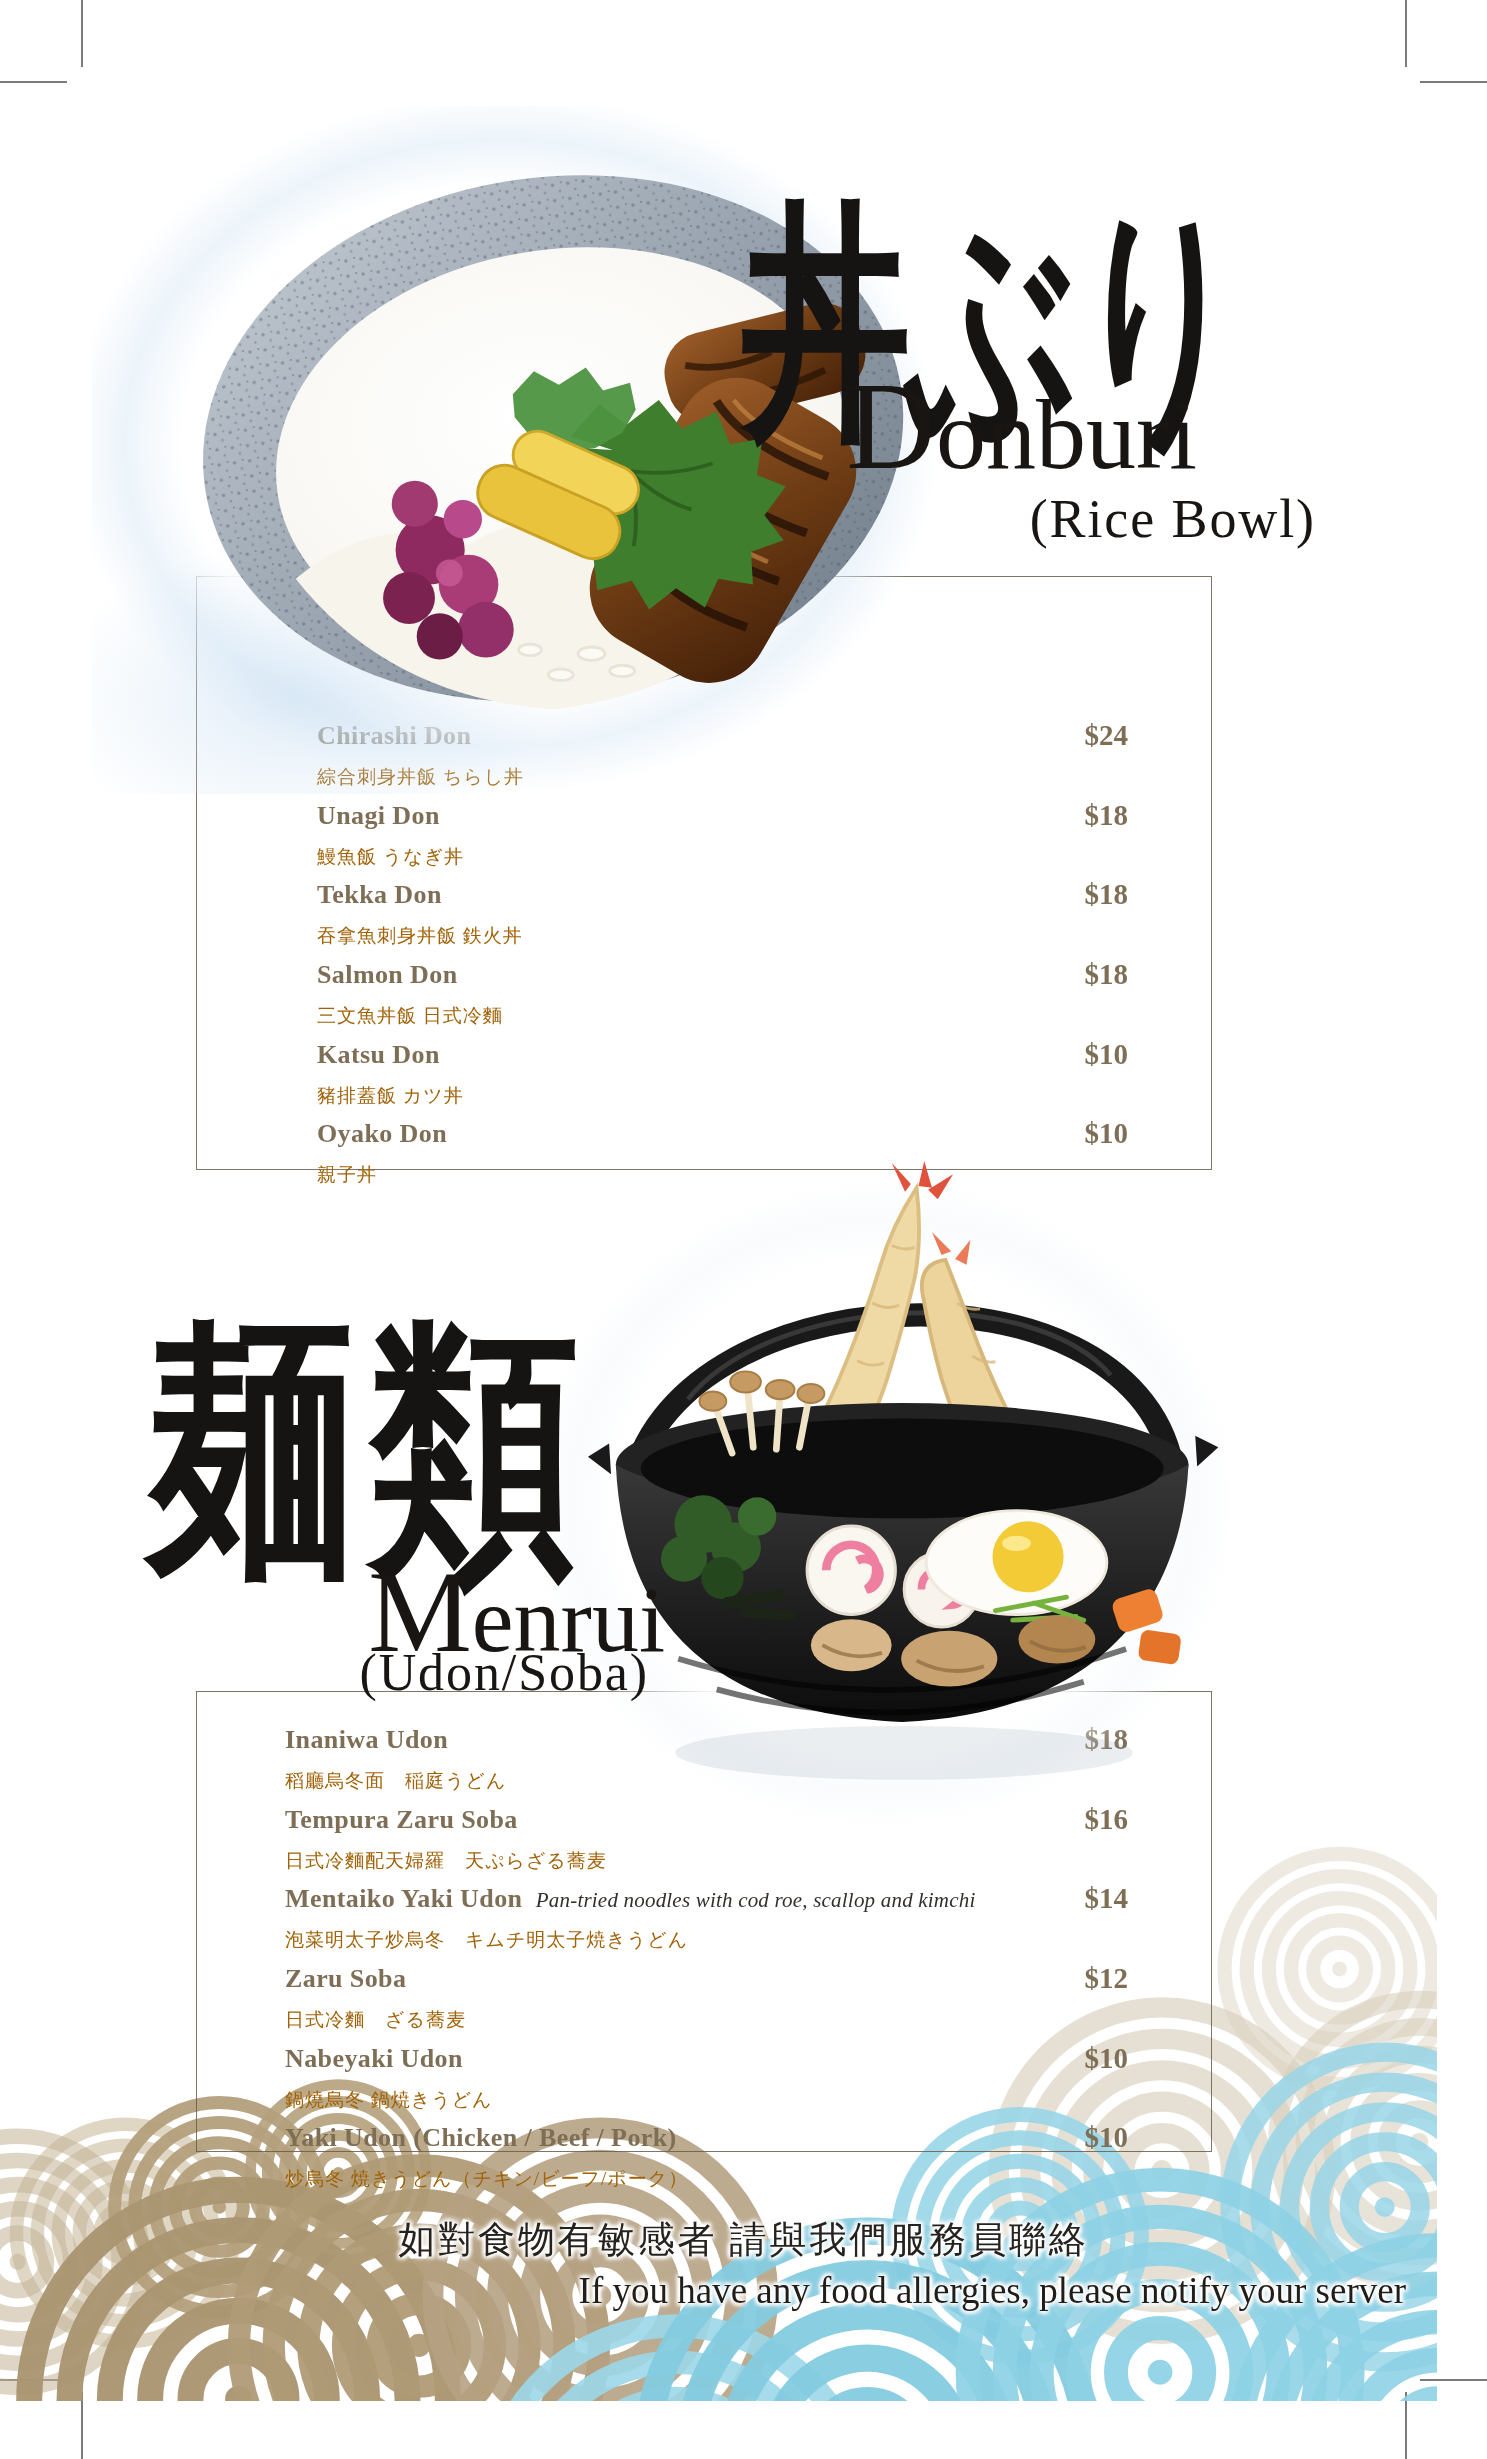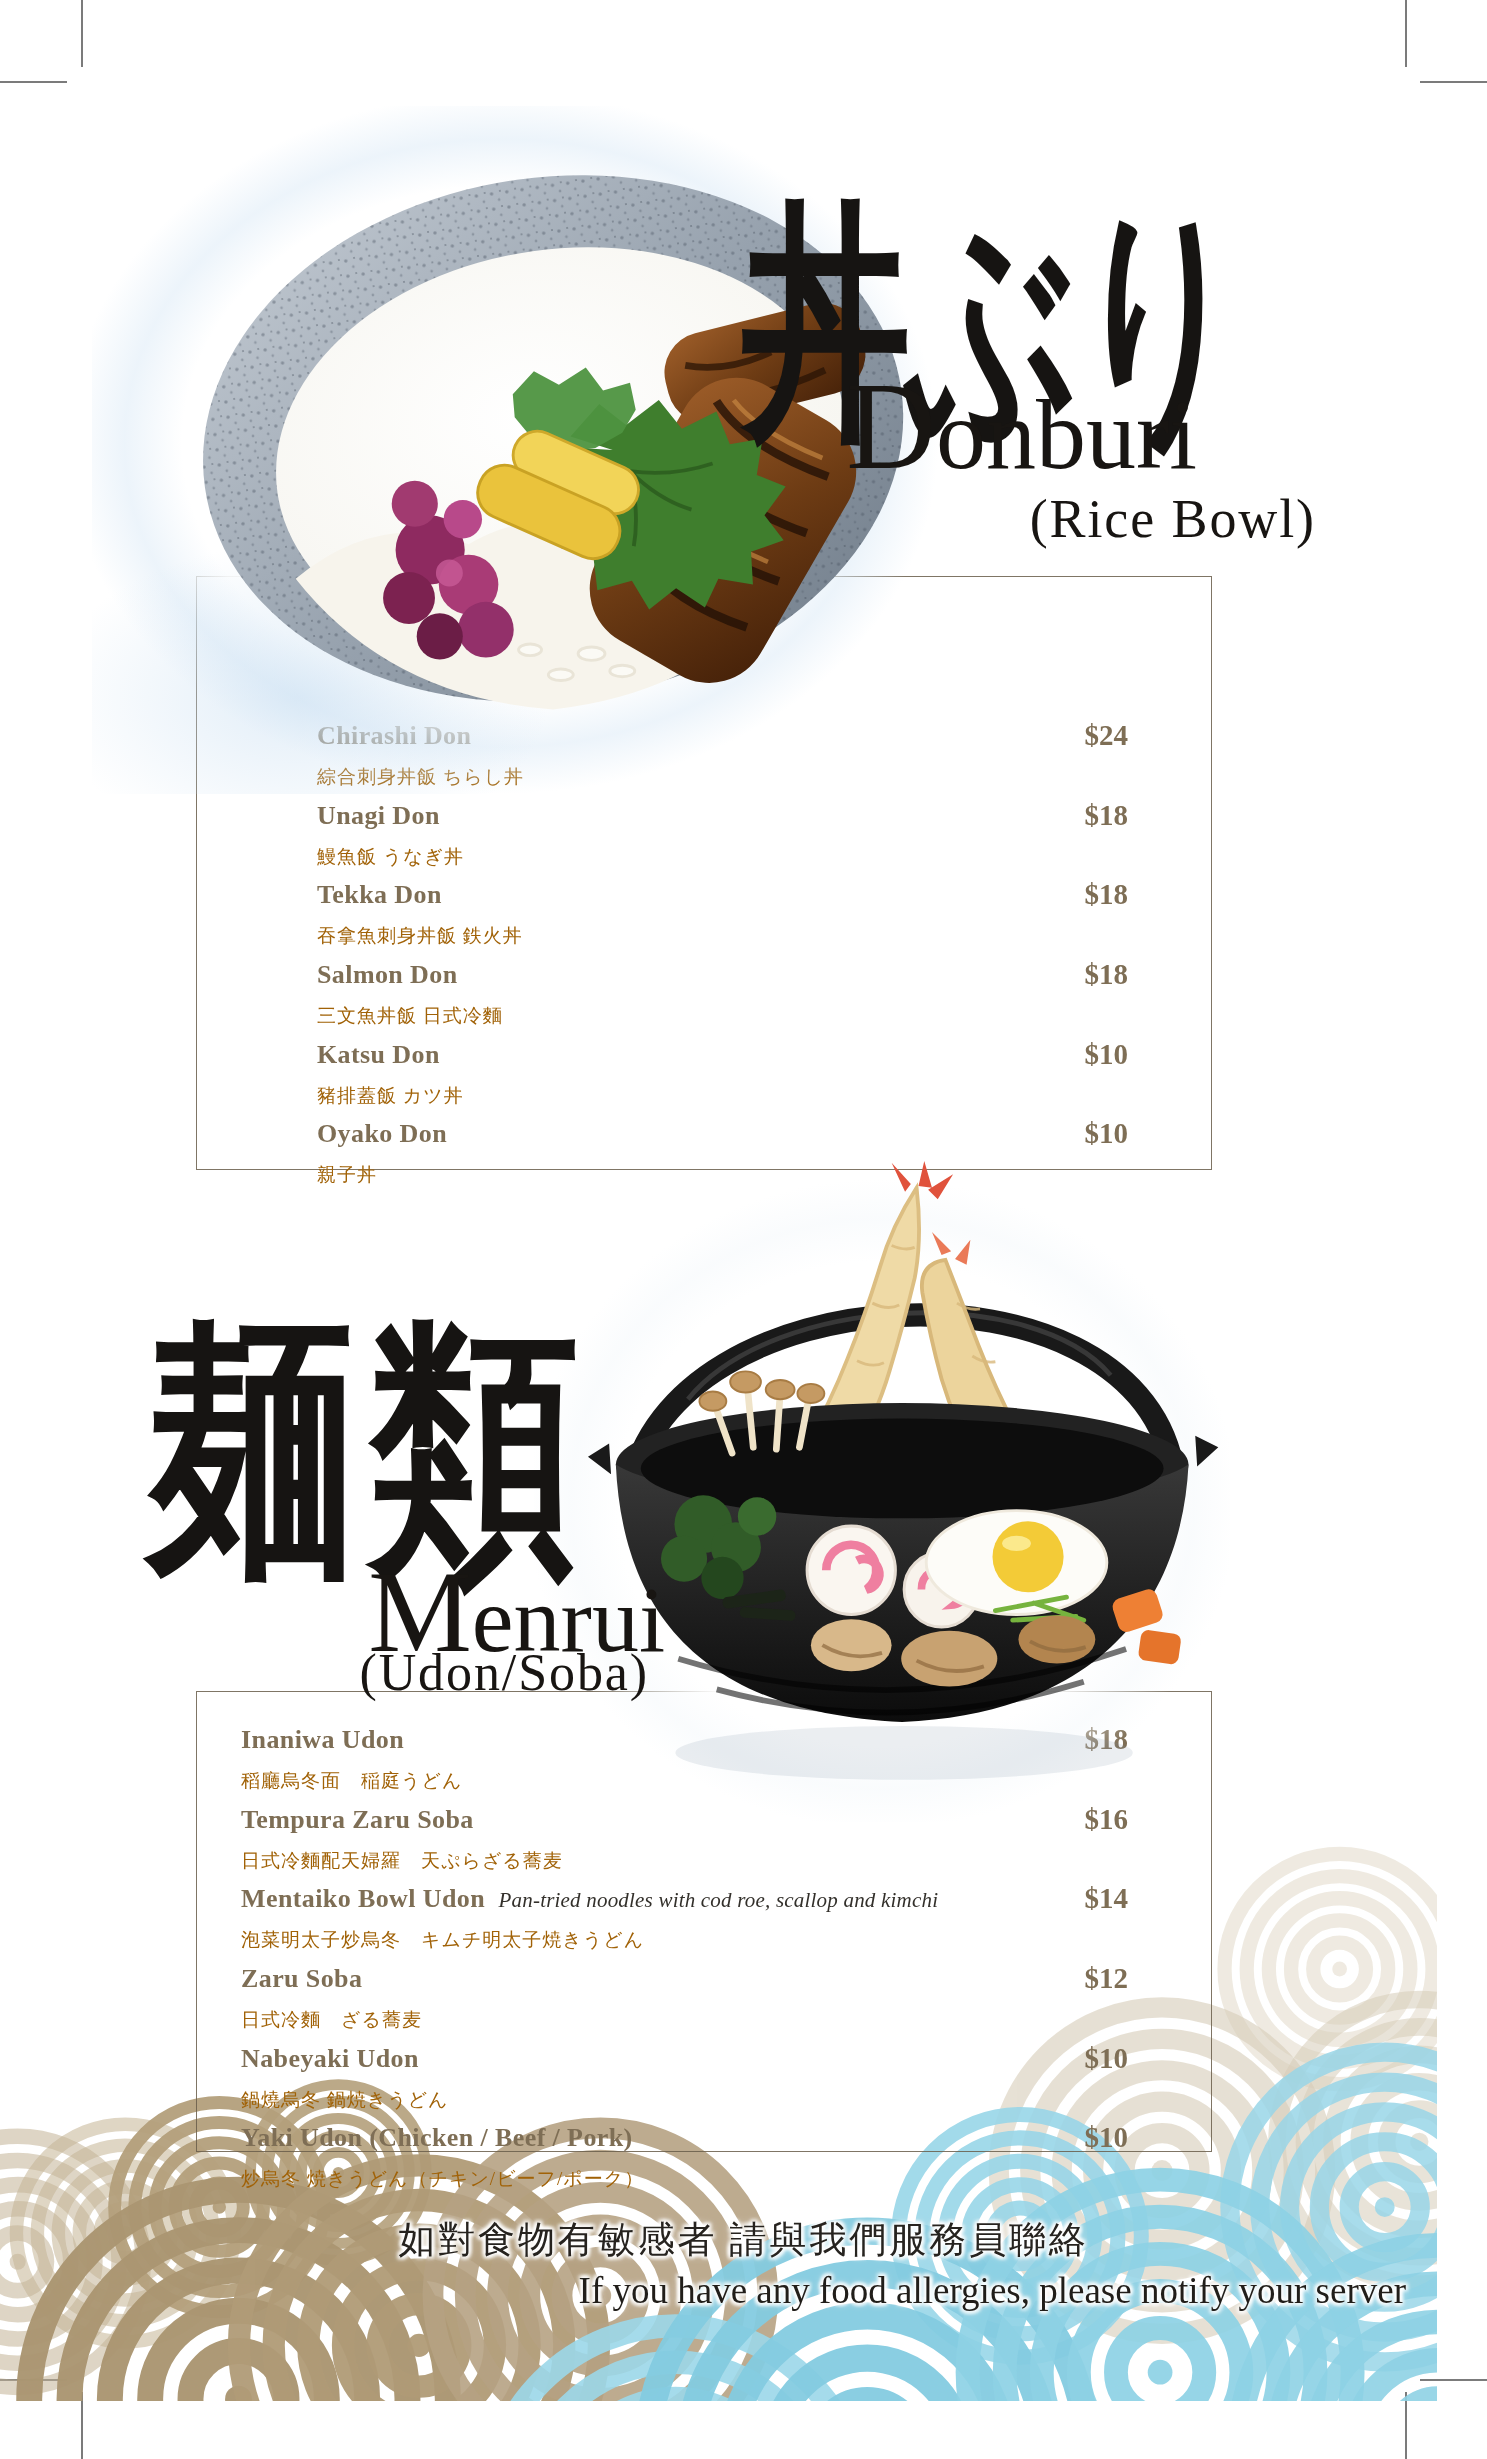--- a/index.html
+++ b/index.html
@@ -12,21 +12,21 @@
   .crop.h{height:1.9px;width:67px;}
   .crop.v{width:1.9px;height:67px;}
   
   .waves{position:absolute;left:0;top:1825px;width:1437px;height:576px;overflow:hidden;}
   
   .menu-box{
     position:absolute;left:196px;width:1016px;box-sizing:border-box;
     border:1.9px solid rgba(104,93,74,.85); background:transparent; z-index:4;
   }
   #donburi-box{top:576px;height:594px;padding:142px 83px 0 120px;}
-  #menrui-box{top:1691px;height:461px;padding:31px 83px 0 44px;}
+  #menrui-box{top:1691px;height:461px;padding:31px 83px 0 88px;}
   .menu-row{display:flex;justify-content:space-between;align-items:flex-start;margin-bottom:7.7px;position:relative;z-index:8;}
   .item-name{font-weight:bold;font-size:26px;line-height:33px;color:#7e6e55;letter-spacing:0.4px;}
   .item-desc{font-style:italic;font-weight:normal;font-size:21px;line-height:29px;color:#33302b;margin-left:13.4px;letter-spacing:0.2px;}
   .item-sub{font-size:19px;line-height:29px;margin-top:10px;color:#a16207;letter-spacing:1px;}
   .item-price{font-weight:bold;font-size:29px;line-height:33px;color:#7e6e55;min-width:69px;text-align:right;flex:none;}
   
   .callig{position:absolute;font-weight:bold;color:#161412;z-index:7;line-height:1;white-space:nowrap;}
   #donburi-callig{left:742px;top:200px;font-size:192px;transform:scale(.88,1.32);transform-origin:left top;letter-spacing:-5.8px;}
   #menrui-callig{left:146px;top:1318px;font-size:221px;transform:scale(.95,1.23);transform-origin:left top;letter-spacing:13.4px;}
   .serif-title{position:absolute;color:#181512;line-height:1;z-index:7;white-space:nowrap;}
@@ -229,21 +229,21 @@
       </div>
       <div class="menu-row">
         <div>
           <div><span class="item-name">Tempura Zaru Soba</span></div>
           <div class="item-sub">日式冷麵配天婦羅　天ぷらざる蕎麦</div>
         </div>
         <div class="item-price">$16</div>
       </div>
       <div class="menu-row">
         <div>
-          <div><span class="item-name">Mentaiko Bowl Udon</span><span class="item-desc">Pan-tried noodles with cod roe, scallop and kimchi</span></div>
+          <div><span class="item-name">Mentaiko Yaki Udon</span><span class="item-desc">Pan-tried noodles with cod roe, scallop and kimchi</span></div>
           <div class="item-sub">泡菜明太子炒烏冬　キムチ明太子焼きうどん</div>
         </div>
         <div class="item-price">$14</div>
       </div>
       <div class="menu-row">
         <div>
           <div><span class="item-name">Zaru Soba</span></div>
           <div class="item-sub">日式冷麵　ざる蕎麦</div>
         </div>
         <div class="item-price">$12</div>

